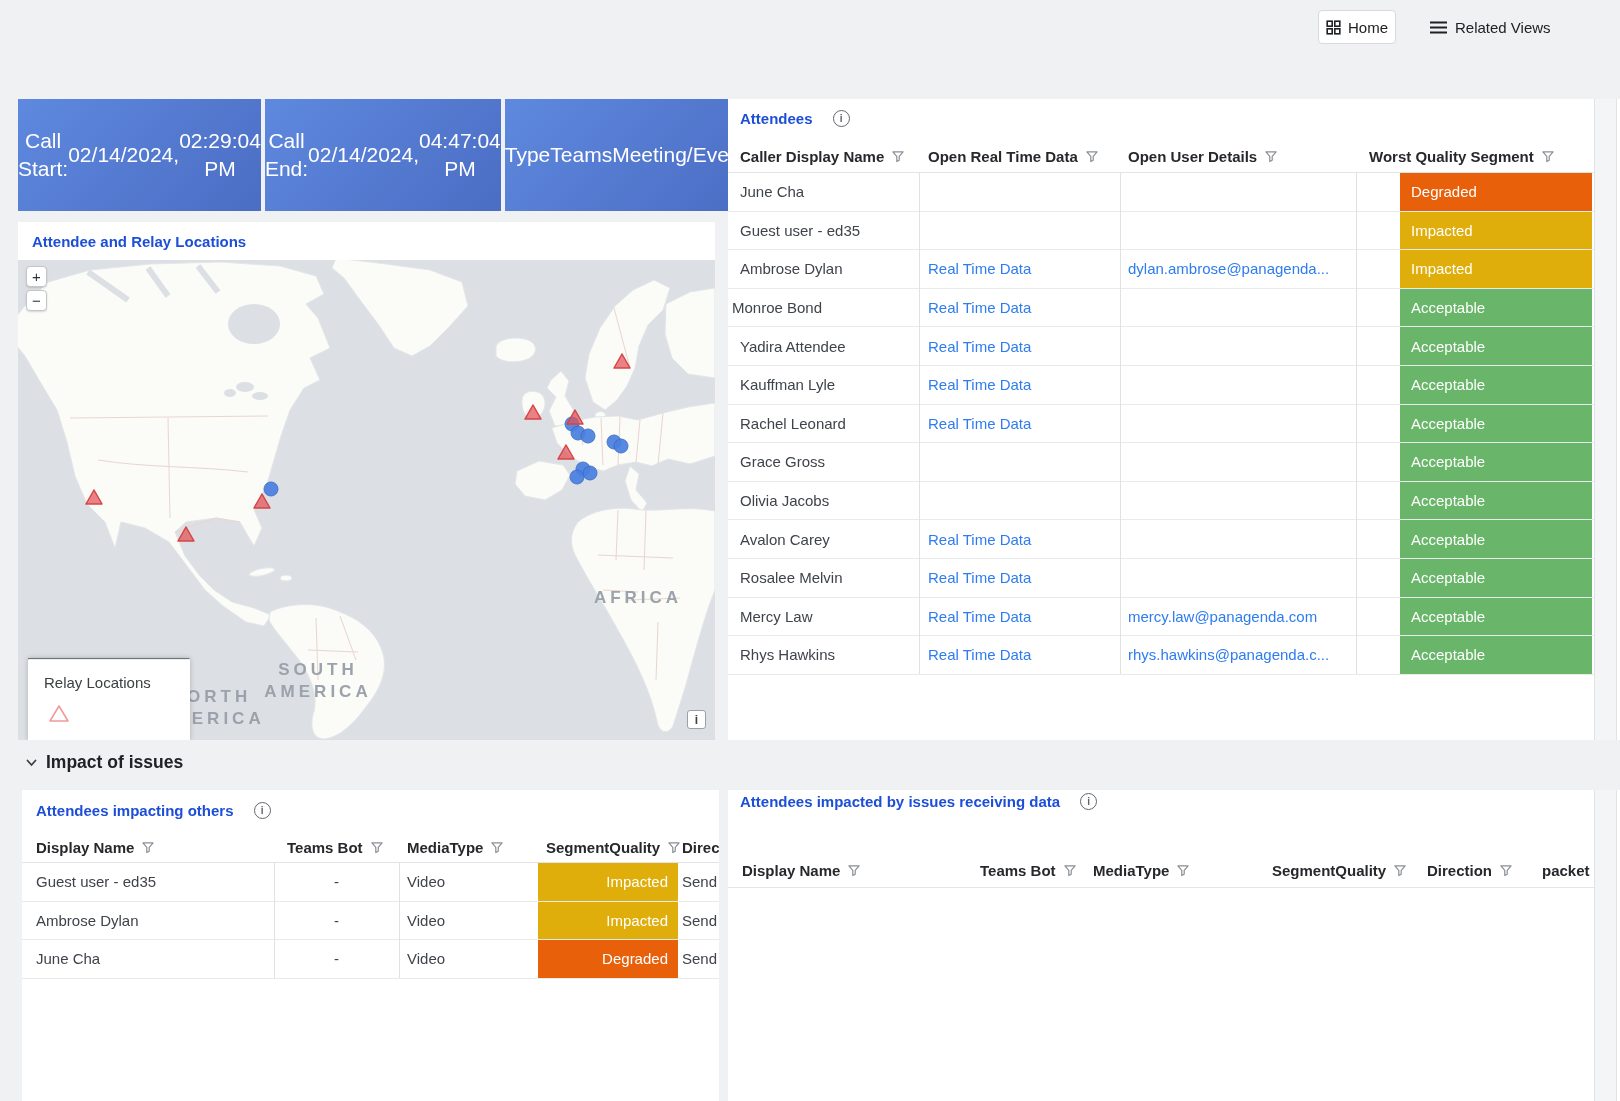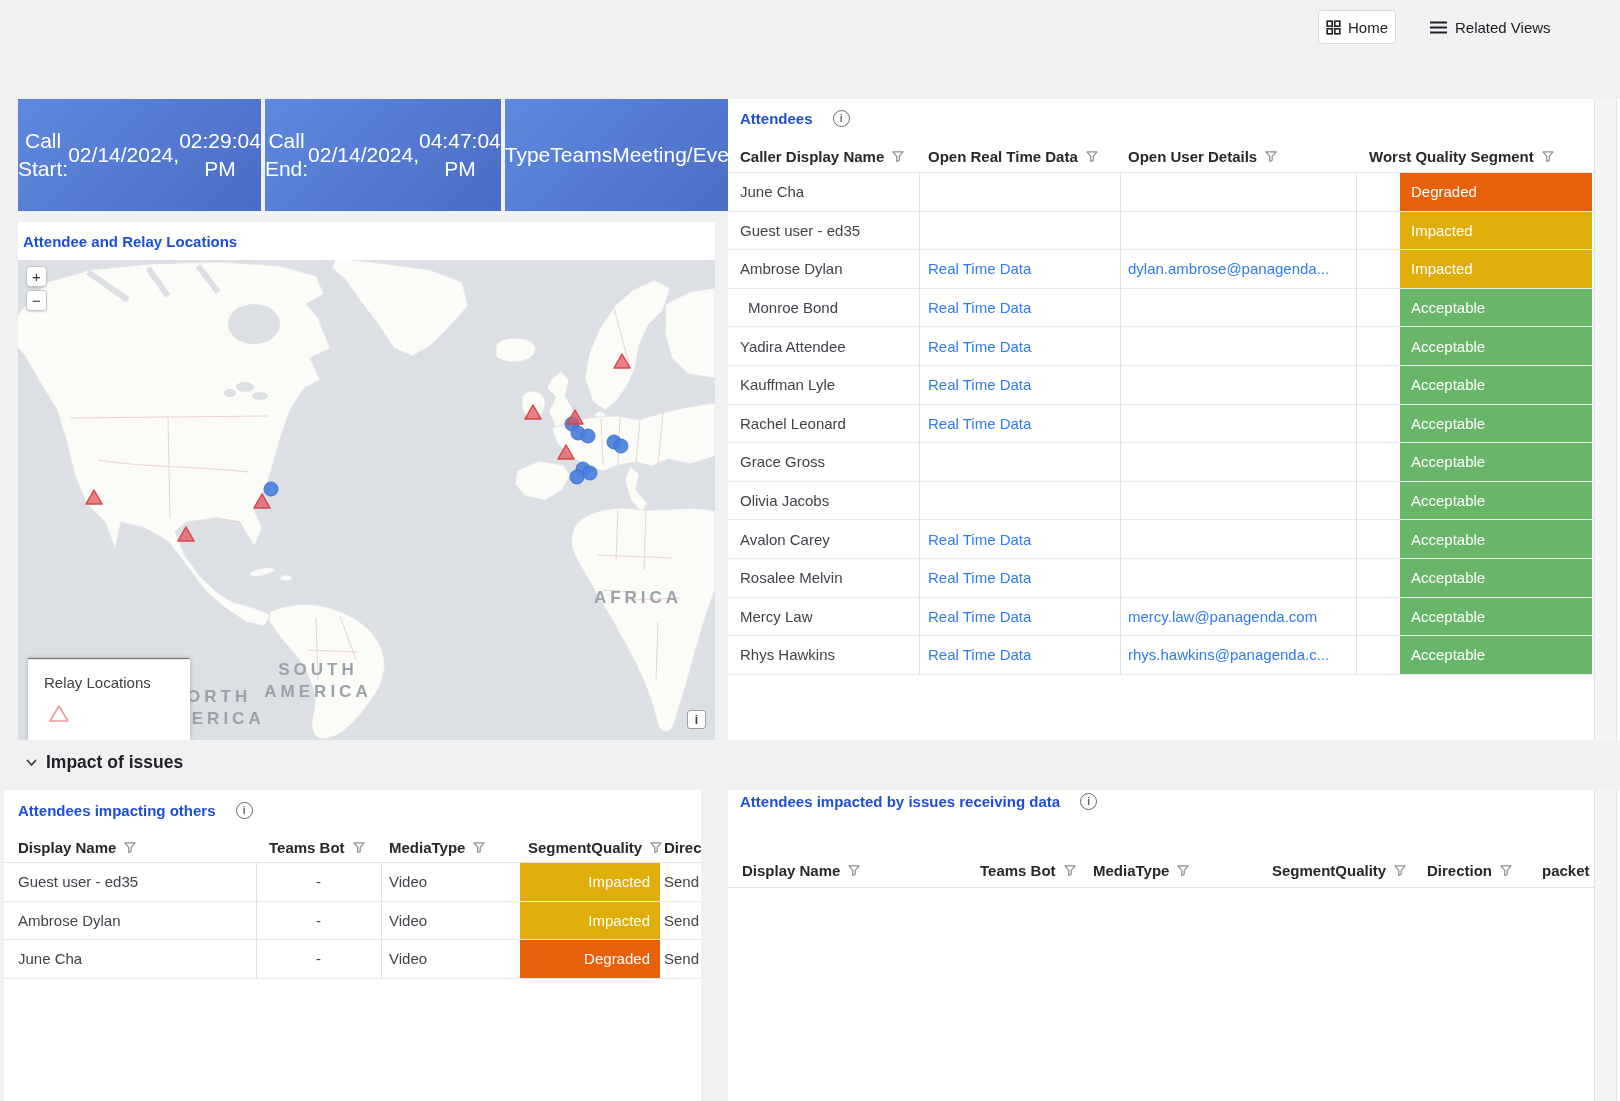--- a/index.html
+++ b/index.html
@@ -17,21 +17,21 @@
     gap:7px;font-size:15px;color:#202124;font-weight:500;cursor:pointer;font-family:inherit}
   #related-btn{position:absolute;left:1424px;top:16px;height:22px;display:flex;align-items:center;
     gap:8px;font-size:15px;color:#202124;font-weight:500;background:none;border:none;cursor:pointer;font-family:inherit}
   
   #cards{position:absolute;left:18px;top:99px;width:697px;height:112px;display:flex;gap:4px}
   .card{flex:1;background:linear-gradient(135deg,var(--card-a),var(--card-b));color:#fff;
     display:flex;flex-direction:row;align-items:center;justify-content:center;
     font-size:21px;line-height:28px;text-align:center}
   
   #map-panel{left:18px;top:222px;width:697px;height:518px}
-  #map-panel .panel-title{padding:11px 5px 0}
+  #map-panel .panel-title{padding:11px 14px 0}
   #map{position:absolute;left:0;top:38px;width:697px;height:480px;background:#dce0e4;overflow:hidden}
   #zoomctl{position:absolute;left:8px;top:6px;display:flex;flex-direction:column;gap:3px}
   #zoomctl button{width:21px;height:21px;background:#fff;border:1px solid #c3c6c9;border-radius:4px;
     font-size:15px;color:#2f3134;display:flex;align-items:center;justify-content:center;padding:0;
     cursor:pointer;box-shadow:0 1px 2px rgba(0,0,0,.15);font-family:inherit}
   #legend{position:absolute;left:10px;bottom:0;width:162px;background:#fff;box-shadow:0 0 5px rgba(0,0,0,.22)}
   .legend-sec{padding:14px 16px 13px}
   .legend-label{font-size:15px;color:#3c4043;margin-bottom:13px;white-space:nowrap}
   .legend-divider{border-top:1.5px solid #6e7276;margin:0}
   .lg-circle{display:block;width:17px;height:17px;border-radius:50%;background:#7da3ea;margin-left:7px}
@@ -51,21 +51,21 @@
     border-left:1px solid #e1e3e5;border-right:1px solid #e1e3e5}
   
   #att-panel{left:728px;top:99px;width:892px;height:641px}
   #att-title-row{left:12px;top:8px;height:22px}
   #att-head{position:absolute;left:0;top:42px;width:868px;height:31px}
   #att-body{position:absolute;left:0;top:73px;width:868px;border-top:1px solid #e3e4e6}
   .arow{position:relative;height:38.6px;border-bottom:1px solid #e9eaeb;box-sizing:border-box}
   
   #impact-label{position:absolute;left:26px;top:752px;display:flex;align-items:center;gap:9px;
     font-size:17.5px;font-weight:600;color:#202226}
-  #impacting-panel{left:4px;top:790px;width:697px;height:311px;overflow:hidden}
+  #impacting-panel{left:22px;top:790px;width:697px;height:311px;overflow:hidden}
   #imp-title-row{left:14px;top:9px;height:22px}
   #imp-head{position:absolute;left:0;top:44px;width:697px;height:26px}
   #imp-body{position:absolute;left:0;top:72px;width:697px;border-top:1px solid #e3e4e6}
   #impacted-panel{left:728px;top:790px;width:892px;height:311px;overflow:hidden}
   #imp2-title-row{left:12px;top:0;height:22px}
   #imp2-head{position:absolute;left:0;top:67px;width:868px;height:26px}
   #imp2-underline{position:absolute;left:0;top:97px;width:868px;border-top:1px solid #e3e4e6}
   #no-data{position:absolute;left:0;top:216px;width:892px;text-align:center;
     font-size:14.5px;color:#5f6368}
 </style>
@@ -268,21 +268,21 @@
         <div class="cell" style="left:12px">Guest user - ed35</div>
         <div class="badge" style="left:672px;width:192px;padding-left:11px;background:#dfae0b">Impacted</div>
       </div>
       <div class="arow">
         <div class="cell" style="left:12px">Ambrose Dylan</div>
         <div class="cell link" style="left:200px">Real Time Data</div>
         <div class="cell link" style="left:400px">dylan.ambrose@panagenda...</div>
         <div class="badge" style="left:672px;width:192px;padding-left:11px;background:#dfae0b">Impacted</div>
       </div>
       <div class="arow">
-        <div class="cell" style="left:20px">Monroe Bond</div>
+        <div class="cell" style="left:4px">Monroe Bond</div>
         <div class="cell link" style="left:200px">Real Time Data</div>
         <div class="badge" style="left:672px;width:192px;padding-left:11px;background:#69b569">Acceptable</div>
       </div>
       <div class="arow">
         <div class="cell" style="left:12px">Yadira Attendee</div>
         <div class="cell link" style="left:200px">Real Time Data</div>
         <div class="badge" style="left:672px;width:192px;padding-left:11px;background:#69b569">Acceptable</div>
       </div>
       <div class="arow">
         <div class="cell" style="left:12px">Kauffman Lyle</div>

